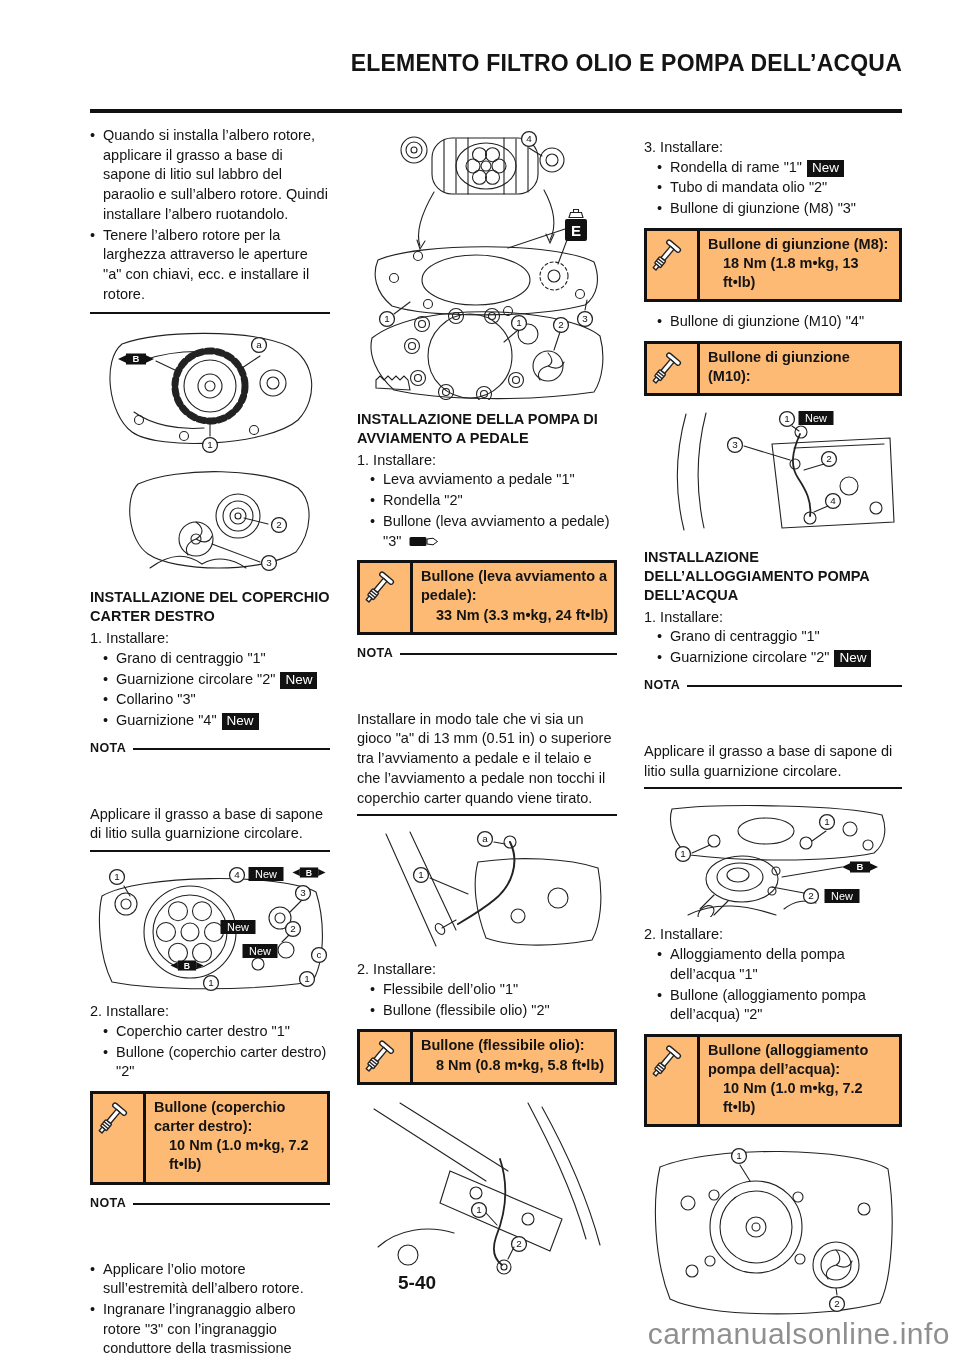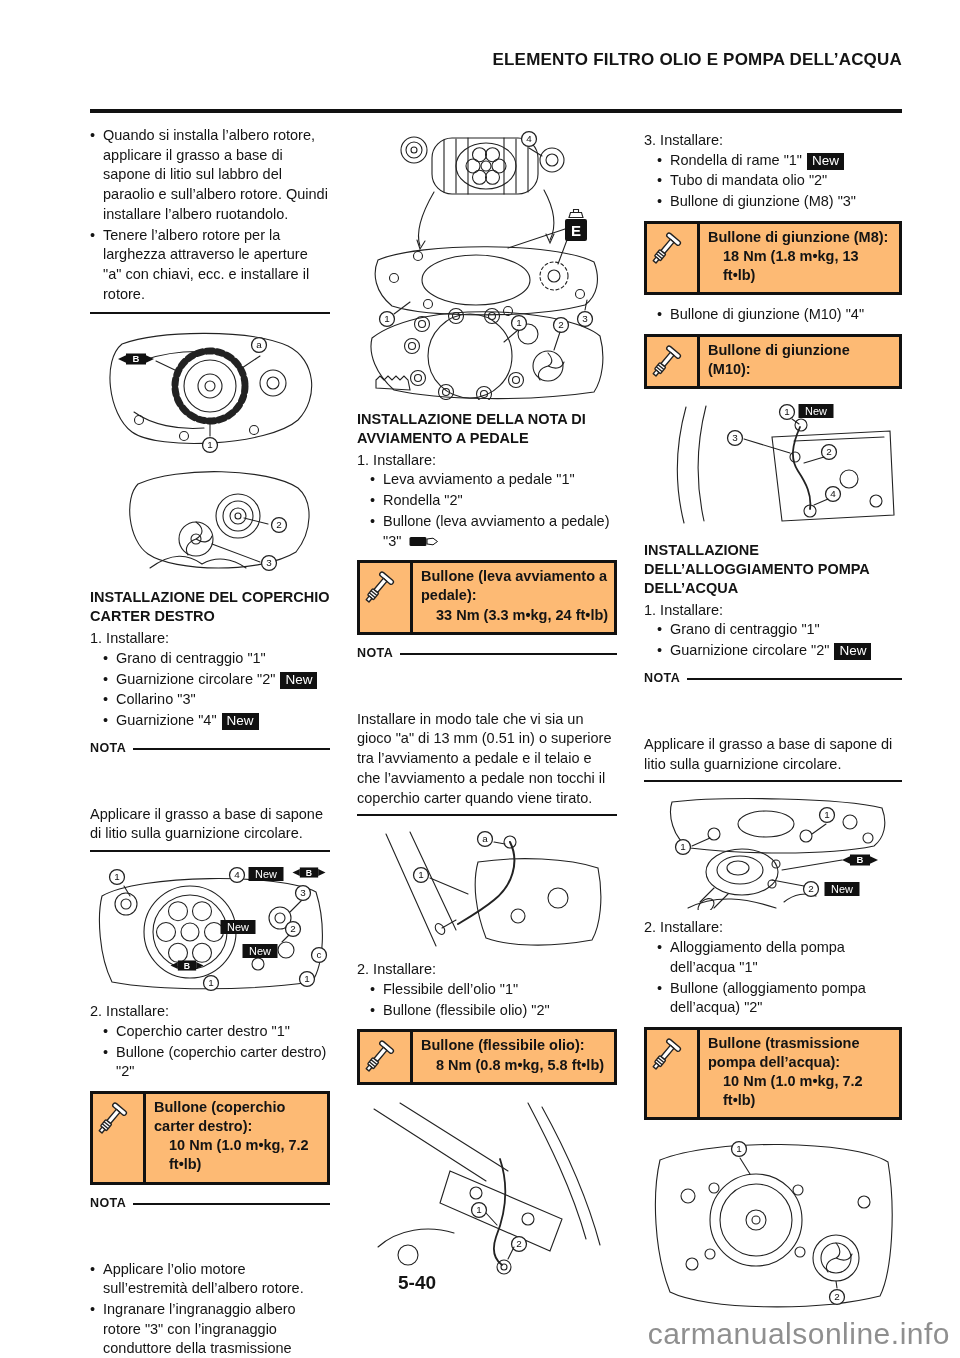--- a/index.html
+++ b/index.html
@@ -3,21 +3,21 @@
 <meta charset="utf-8">
 <style>
   html,body{margin:0;padding:0;}
   body{
     width:960px;height:1358px;position:relative;overflow:hidden;
     background:#fff;color:#141414;
     font-family:"Liberation Sans", sans-serif;
   }
   .page-header{
     position:absolute;top:50px;left:90px;width:812px;
-    text-align:right;font-size:17px;font-weight:bold;letter-spacing:.2px;
+    text-align:right;font-size:23px;font-weight:bold;letter-spacing:.2px;
   }
   .header-rule{position:absolute;top:109px;left:90px;width:812px;border-top:4px solid #111;}
   .columns{
     position:absolute;top:126px;left:90px;width:812px;
     display:grid;grid-template-columns:240px 260px 258px;column-gap:27px;
     font-size:14.5px;line-height:1.36;
   }
   .end-rule{border-bottom:2.5px solid #111;padding-bottom:7px;}
   .bl{display:flex;margin:0 0 1px 0;}
   .bl .mk{flex:none;width:13px;}
@@ -330,21 +330,21 @@
           <path d="M190,225 C196,232 194,236 190,238 M190,238 C182,240 178,246 182,252 M190,238 C198,242 204,240 206,234"></path>
         <circle cx="170" cy="206" r="10"></circle>
         <use href="#co-n1" x="152" y="186" width="18" height="18"></use>
         <line x1="160" y1="202" x2="146" y2="214"></line>
         <use href="#co-n2" x="194" y="188" width="18" height="18"></use>
         <line x1="202" y1="204" x2="196" y2="222"></line>
         <path d="M18,252 l4,-4 4,4 4,-4 4,4 4,-4 4,4 4,-4 4,4 2,10 -34,-2 Z"></path>
       </g>
     </svg>
 
-    <h3>INSTALLAZIONE DELLA NOTA DI AVVIAMENTO A PEDALE</h3>
+    <h3>INSTALLAZIONE DELLA POMPA DI AVVIAMENTO A PEDALE</h3>
     <div class="numstep">
         <span>1. Installare:</span>
       </div>
     <div class="sub">
       <div class="bl">
           <span class="mk">•</span>
           <span class="tx">Leva avviamento a pedale "1"</span>
         </div>
       <div class="bl">
           <span class="mk">•</span>
@@ -442,21 +442,21 @@
         <use href="#co-n1" x="112" y="104" width="18" height="18"></use>
         <line x1="128" y1="116" x2="139" y2="128"></line>
         <use href="#co-n2" x="152" y="138" width="18" height="18"></use>
         <line x1="156" y1="150" x2="150" y2="162"></line>
       </g>
     </svg>
   </div>
 
   <div>
 
-    <div class="numstep" style="margin-top:5px">
+    <div class="numstep" style="margin-top:12px">
         <span>3. Installare:</span>
       </div>
     <div class="sub">
       <div class="bl">
           <span class="mk">•</span>
           <span class="tx"><span>Rondella di rame "1"</span><span class="badge-new">New</span></span>
         </div>
       <div class="bl">
           <span class="mk">•</span>
           <span class="tx">Tubo di mandata olio "2"</span>
@@ -588,21 +588,21 @@
         </div>
     </div>
 
     <div class="torque">
       <div class="torque-icon">
           <svg width="40" height="40" viewBox="0 0 44 44">
             <use href="#ico-wrench"></use>
           </svg>
         </div>
       <div class="torque-text">
-        <div>Bullone (trasmissione pompa dell’acqua):</div>
+        <div>Bullone (alloggiamento pompa dell’acqua):</div>
         <div class="torque-val">10 Nm (1.0 m•kg, 7.2 ft•lb)</div>
       </div>
     </div>
 
     <svg class="fig" width="258" height="184" viewBox="0 0 258 184">
       <g fill="none" stroke="#222" stroke-width="1.1" stroke-linecap="round">
         <path d="M16,28 C70,6 208,8 244,30 C252,78 248,140 236,164 C172,180 62,178 26,160 C10,120 8,62 16,28 Z"></path>
         <circle cx="112" cy="88" r="46"></circle>
           <circle cx="112" cy="88" r="36"></circle>
           <circle cx="112" cy="88" r="10"></circle>

